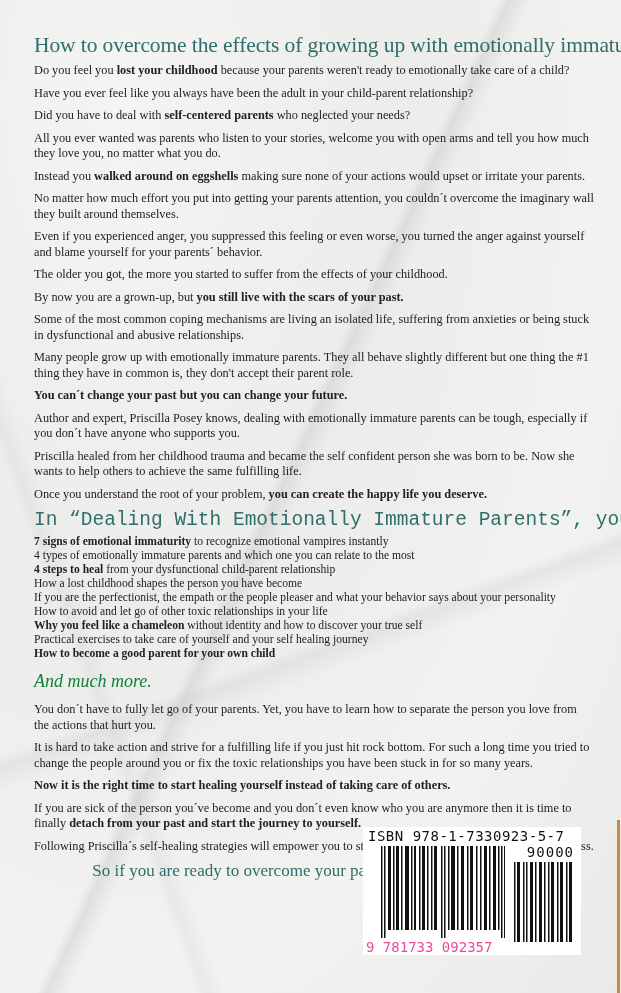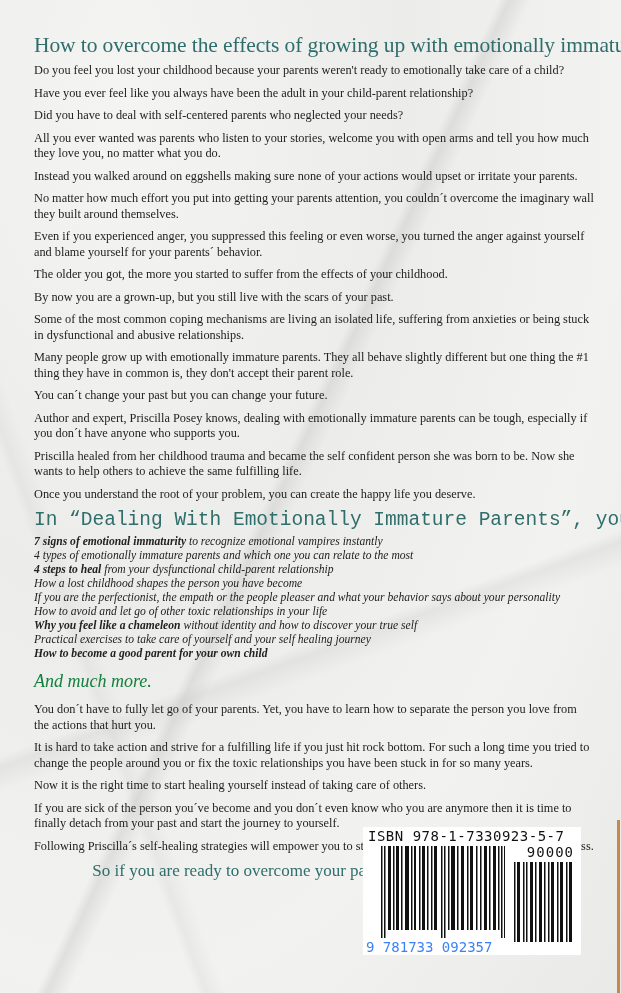--- a/index.html
+++ b/index.html
@@ -14,47 +14,47 @@
       background:
         linear-gradient(115deg, transparent 0 46%, rgba(190,190,190,0.35) 47%, transparent 49%),
         linear-gradient(160deg, transparent 0 62%, rgba(200,200,200,0.3) 63%, transparent 65%),
         linear-gradient(70deg, transparent 0 20%, rgba(205,205,205,0.25) 21%, transparent 23%);
     }
     .content { position: absolute; left: 34px; top: 33px; width: 560px; }
     h1.title {
       margin: 0 0 5px 0; font-weight: normal; font-size: 21.5px; color: #2f6e6a; white-space: nowrap; letter-spacing: -0.1px;
     }
     p { margin: 0 0 7px 0; font-size: 12.3px; line-height: 15.5px; }
-    p b { font-weight: normal; }
+    p b { font-weight: bold; }
     h2.discover {
       margin: 4px 0 4px 0; font-weight: normal; font-size: 19.5px; color: #2f6e6a; white-space: nowrap; font-family: Liberation Mono, monospace;
     }
     ul.list { list-style: none; margin: 0 0 10px 0; padding: 0; }
-    ul.list li { font-style: italic; font-size: 11.6px; line-height: 14px; white-space: nowrap; }
+    ul.list li { font-size: 11.6px; line-height: 14px; white-space: nowrap; }
     ul.list li b { font-weight: bold; }
     h3.more { margin: 0 0 10px 0; font-style: italic; font-weight: normal; font-size: 18px; color: #15803d; }
     .cta { text-align: center; font-size: 17px; color: #2f6e6a; margin-top: 6px; }
     .barcode-box {
       position: absolute; left: 363px; top: 827px; width: 218px; height: 128px;
       background: #fff;
       text-align: center;
     }
     .isbn-text {
       position: absolute; left: 5px; top: 1px; font-family: "DejaVu Sans Mono", monospace;
       font-size: 14px; letter-spacing: 0.5px; color: #111; white-space: nowrap;
     }
     .price-text {
       position: absolute; right: 7px; top: 17px; font-family: "DejaVu Sans Mono", monospace;
       font-size: 14px; letter-spacing: 1px; color: #111;
     }
     .bars-main { position: absolute; left: 18px; top: 19px; width: 124px; height: 92px; }
     .bars-addon { position: absolute; left: 151px; top: 35px; width: 60px; height: 80px; }
     .ean-text {
       position: absolute; left: 3px; bottom: 0px; font-family: "DejaVu Sans Mono", monospace;
-      font-size: 14px; color: #3b82f6; white-space: nowrap; background: transparent;
+      font-size: 14px; color: #ec4899; white-space: nowrap; background: transparent;
     }
     .spine-edge {
       position: absolute; left: 617px; top: 820px; width: 3px; height: 173px; background: #c48a47;
     }
   </style>
 </head>
 <body>
 
 <div class="marble"></div>
 

